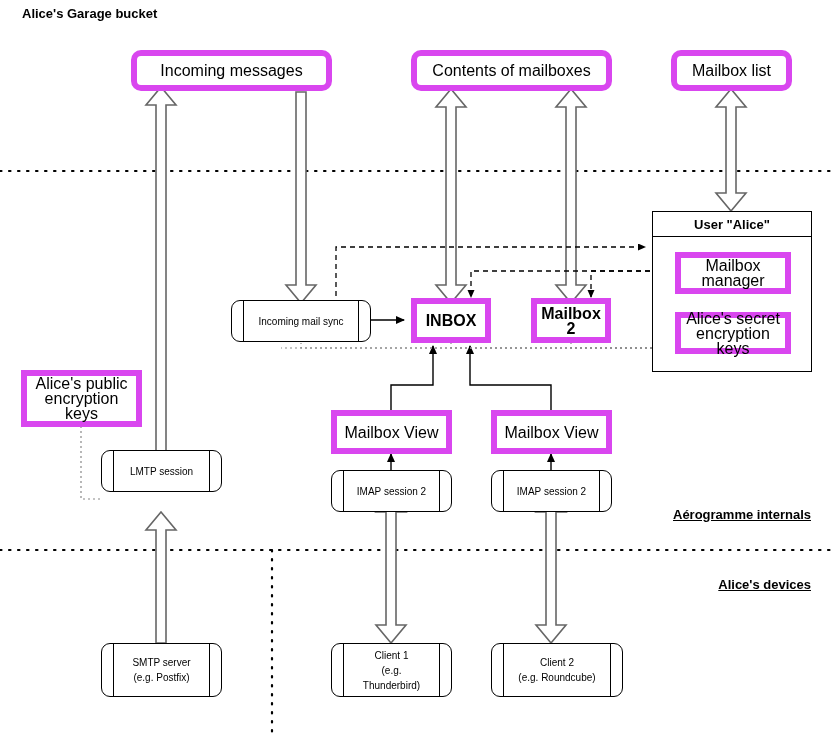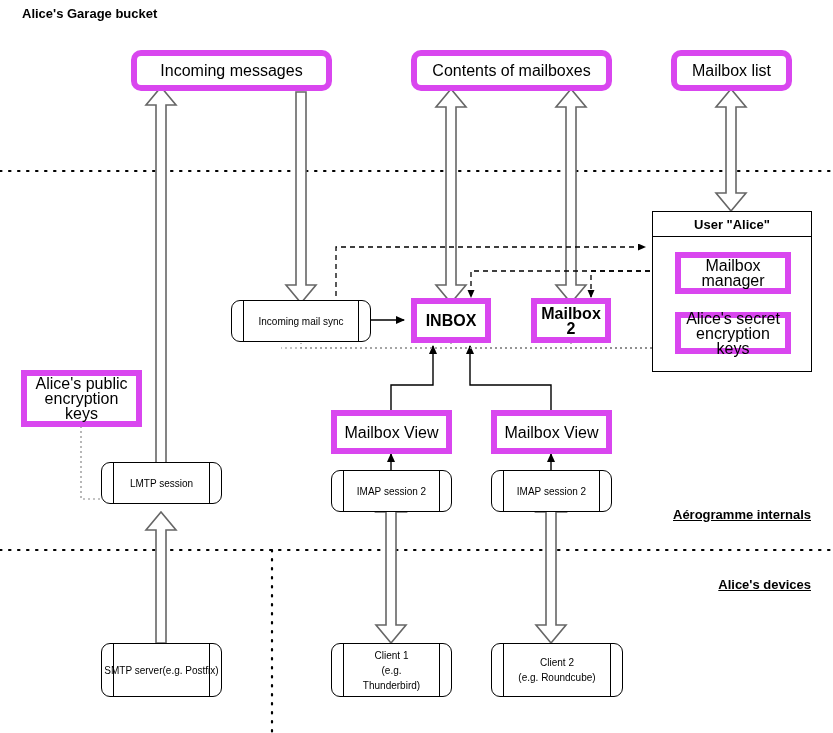--- a/index.html
+++ b/index.html
@@ -122,21 +122,21 @@
   <div class="node bold" style="left:531px;top:298px;width:80px;height:45px;">
     <span>Mailbox 2</span>
   </div>
 
   <div class="node" style="left:21px;top:370px;width:121px;height:57px;
                            flex-direction:column;">
     <span>Alice's public</span>
     <span>encryption keys</span>
   </div>
 
-  <div class="proc" style="left:101px;top:462px;width:121px;height:42px;">
+  <div class="proc" style="left:101px;top:450px;width:121px;height:42px;">
     <div class="barL"></div>
     <div class="barR"></div>
     <div class="txt">LMTP session</div>
   </div>
 
   <div class="node" style="left:331px;top:410px;width:121px;height:44px;">
     <span>Mailbox View</span>
   </div>
 
   <div class="node" style="left:491px;top:410px;width:121px;height:44px;">
@@ -151,21 +151,21 @@
 
   <div class="proc" style="left:491px;top:470px;width:121px;height:42px;">
     <div class="barL"></div>
     <div class="barR"></div>
     <div class="txt">IMAP session 2</div>
   </div>
 
   <div class="proc" style="left:101px;top:643px;width:121px;height:54px;">
     <div class="barL"></div>
     <div class="barR"></div>
-    <div class="txt" style="flex-direction:row;">
+    <div class="txt" style="flex-direction:column;">
       <span>SMTP server</span>
       <span>(e.g. Postfix)</span>
     </div>
   </div>
 
   <div class="proc" style="left:331px;top:643px;width:121px;height:54px;">
     <div class="barL"></div>
     <div class="barR"></div>
     <div class="txt" style="flex-direction:column;">
       <span>Client 1</span>

